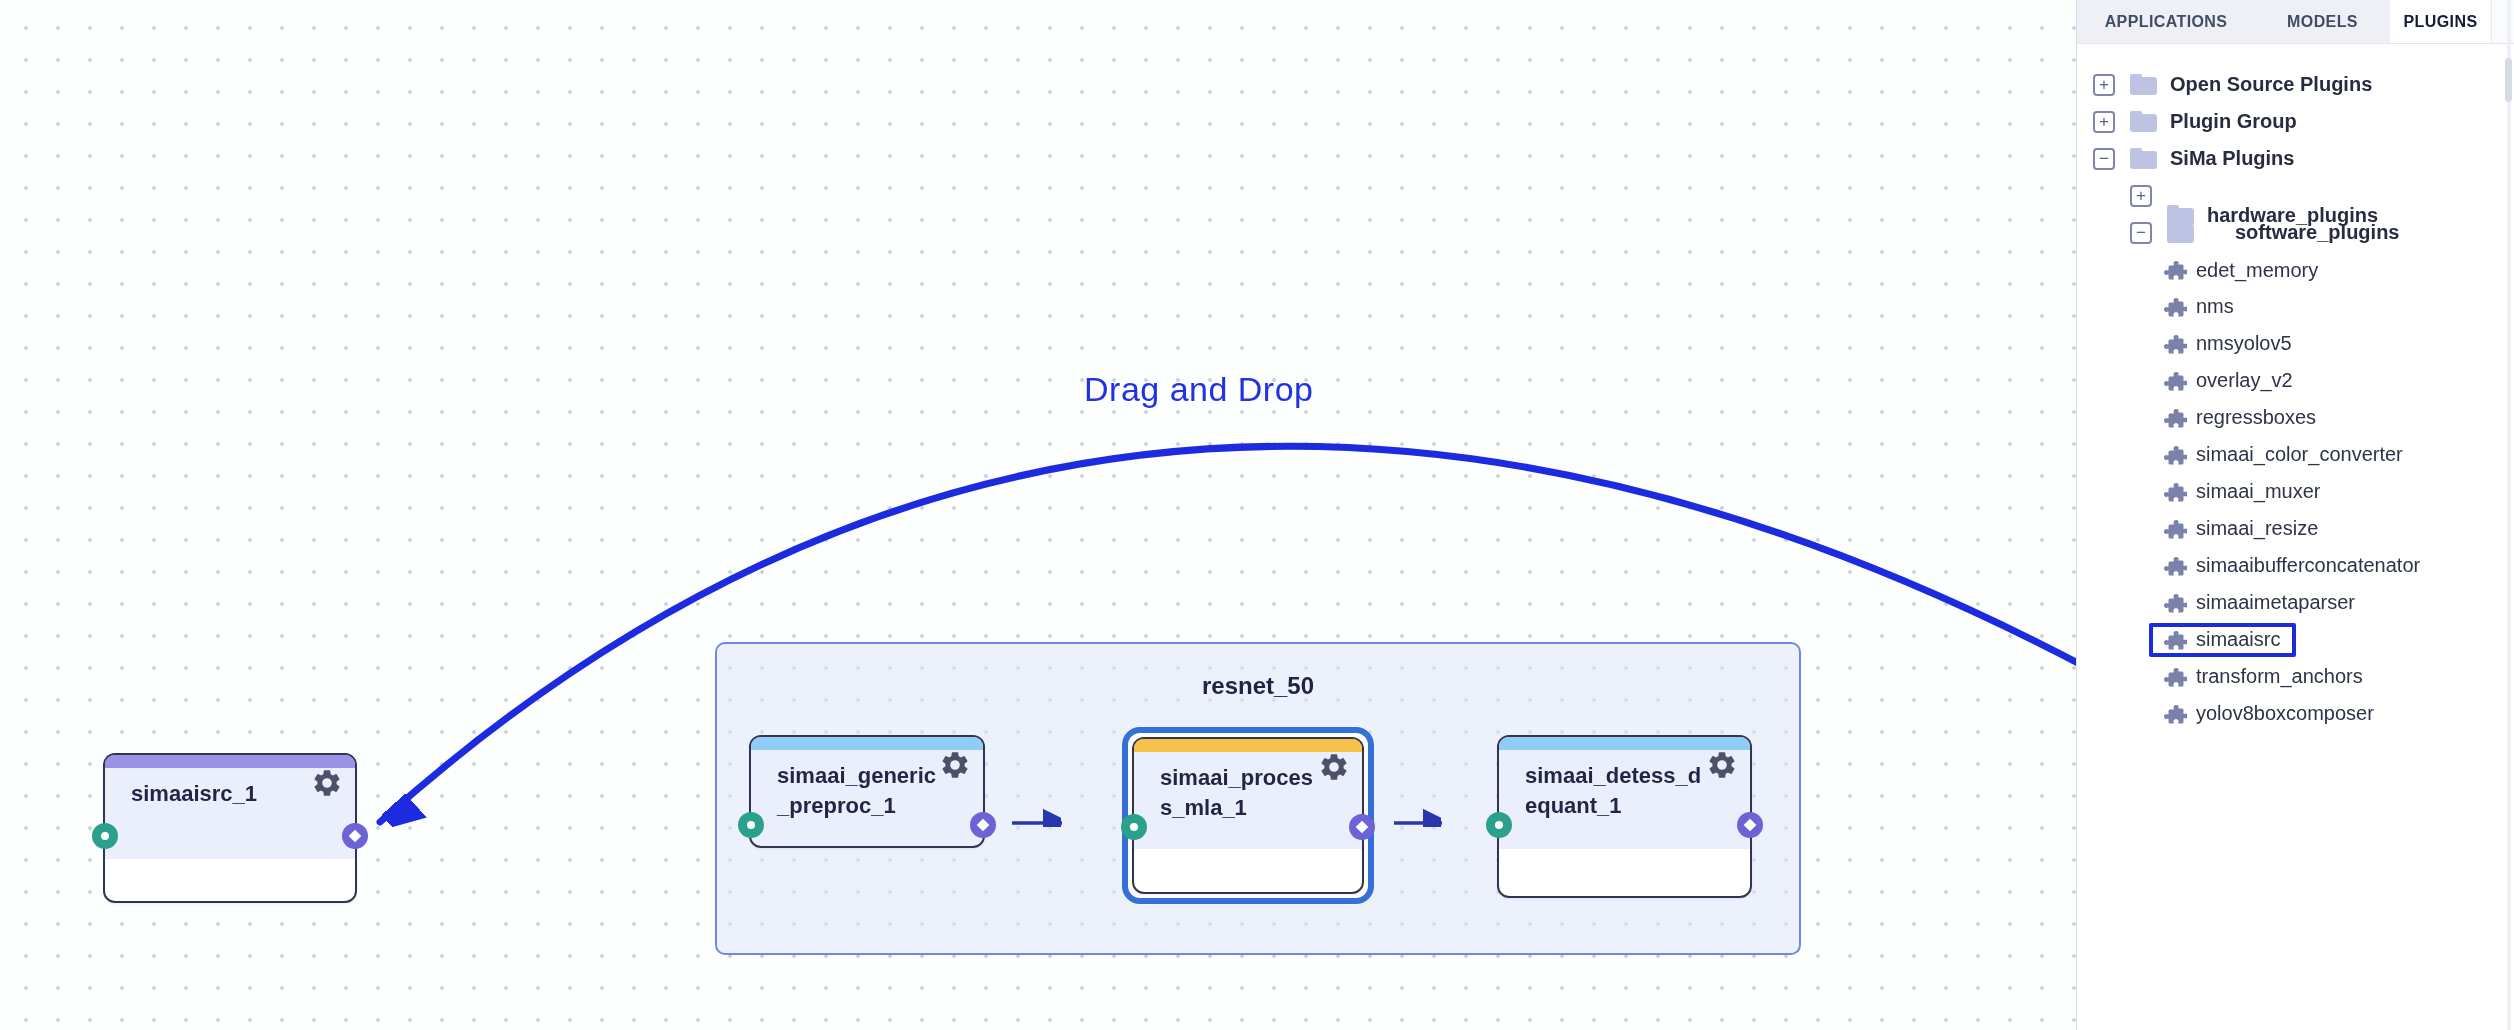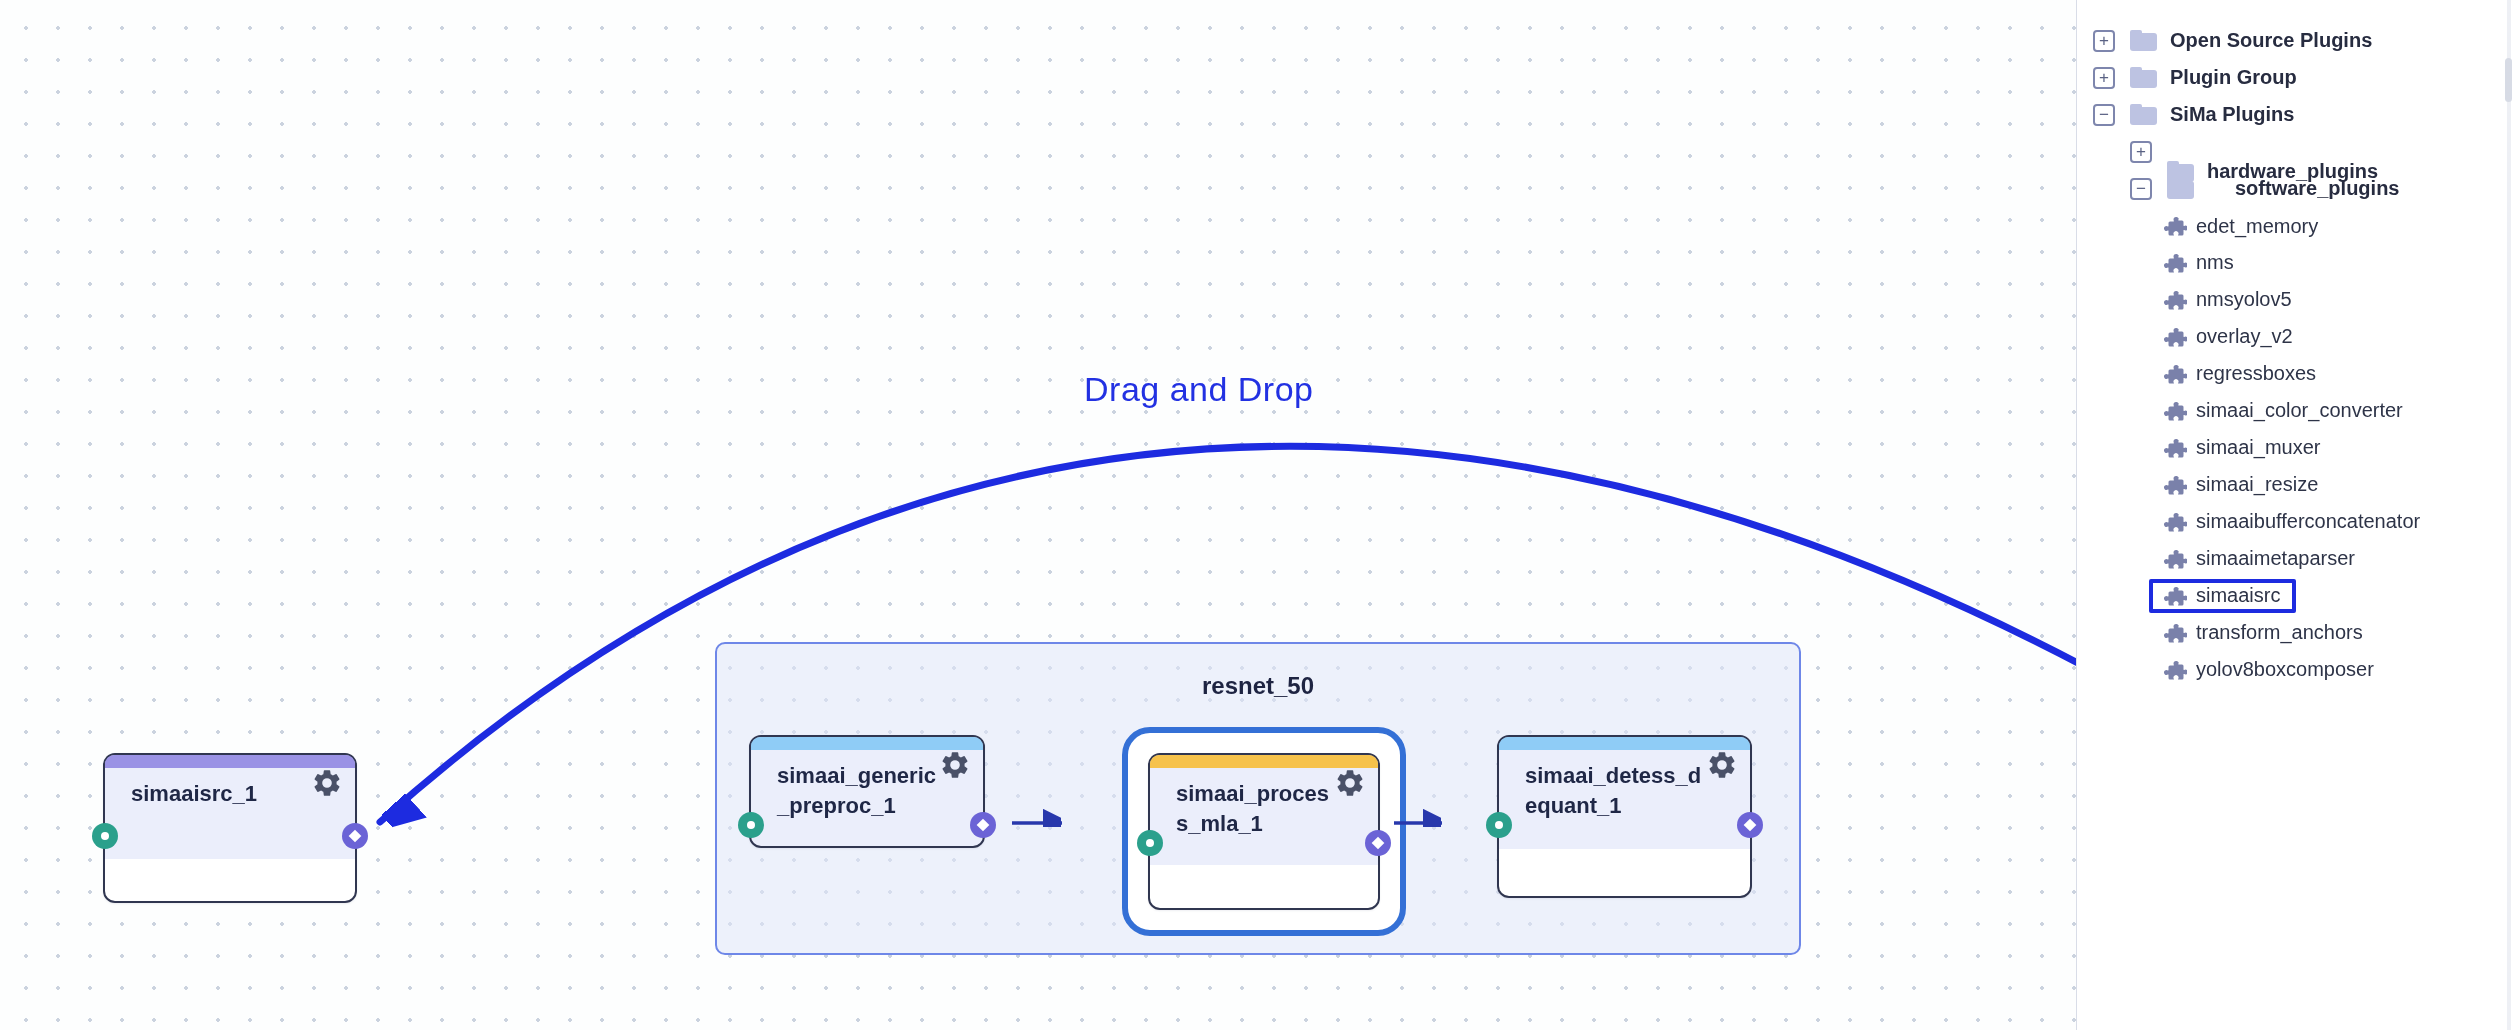--- a/index.html
+++ b/index.html
@@ -49,21 +49,21 @@
   .port-in::after  { width:8px; height:8px; border-radius:50%; transform:translate(-50%,-50%); }
   .port-out { right:-13px; background:#6b63d6; }
   .port-out::after { width:9px; height:9px; transform:translate(-50%,-50%) rotate(45deg); }
   .node-src { left:103px; top:753px; width:254px; height:150px;
     background:linear-gradient(to bottom,#ebeefb 0,#ebeefb 104px,#fff 104px); }
   .node-src .port { top:68px; }
   .node-n1 { left:749px; top:735px; width:236px; height:113px; }
   .node-n3 { left:1497px; top:735px; width:255px; height:163px; }
   .sel-ring {
     position:absolute; left:1122px; top:727px;
-    border:6px solid #3470d6; border-radius:28px; padding:20px; background:#ffffff;
+    border:6px solid #3470d6; border-radius:18px; padding:4px; background:#ffffff;
   }
   .sel-ring .node { position:relative; left:0; top:0; width:232px; height:157px;
     background:linear-gradient(to bottom,#ebeefb 0,#ebeefb 110px,#fff 110px); }
   
   .sidebar {
     position:absolute; top:0; right:0; bottom:0; width:438px;
     background:#ffffff; border-left:1px solid #d9dde8;
   }
   .search-row { position:relative; height:58px; }
   .search-icon { position:absolute; left:30px; top:16px; width:26px; height:26px; }
@@ -184,20 +184,26 @@
         <path d="M0,0 L8,4 L0,8 z" fill="#2838ac"></path>
       </marker>
     </defs>
     <path d="M 2139 696 Q 1140 140 380 822" fill="none" stroke="#1d2be0" stroke-width="7" stroke-linecap="round" marker-end="url(#arrow-blue)"></path>
     <path d="M 1012 823 L 1062 823" fill="none" stroke="#2838ac" stroke-width="3.6" marker-end="url(#arrow-edge)"></path>
     <path d="M 1394 823 L 1442 823" fill="none" stroke="#2838ac" stroke-width="3.6" marker-end="url(#arrow-edge)"></path>
   </svg>
 
   <div class="sidebar">
 
+    <div class="tabbar">
+      <div class="tab tab-0">APPLICATIONS</div>
+      <div class="tab tab-1">MODELS</div>
+      <div class="tab tab-2 active">PLUGINS</div>
+      <div class="tab-gutter"></div>
+    </div>
 
     <div class="tree" id="tree">
         <div class="tree-row indent-0 folder-row">
     <span class="toggle">+</span>
     <span class="hl-target" style="display:inline-flex;align-items:center;">
       <span class="folder-icon"></span>
 
       <span class="tree-label">Open Source Plugins</span>
     </span>
   </div>

